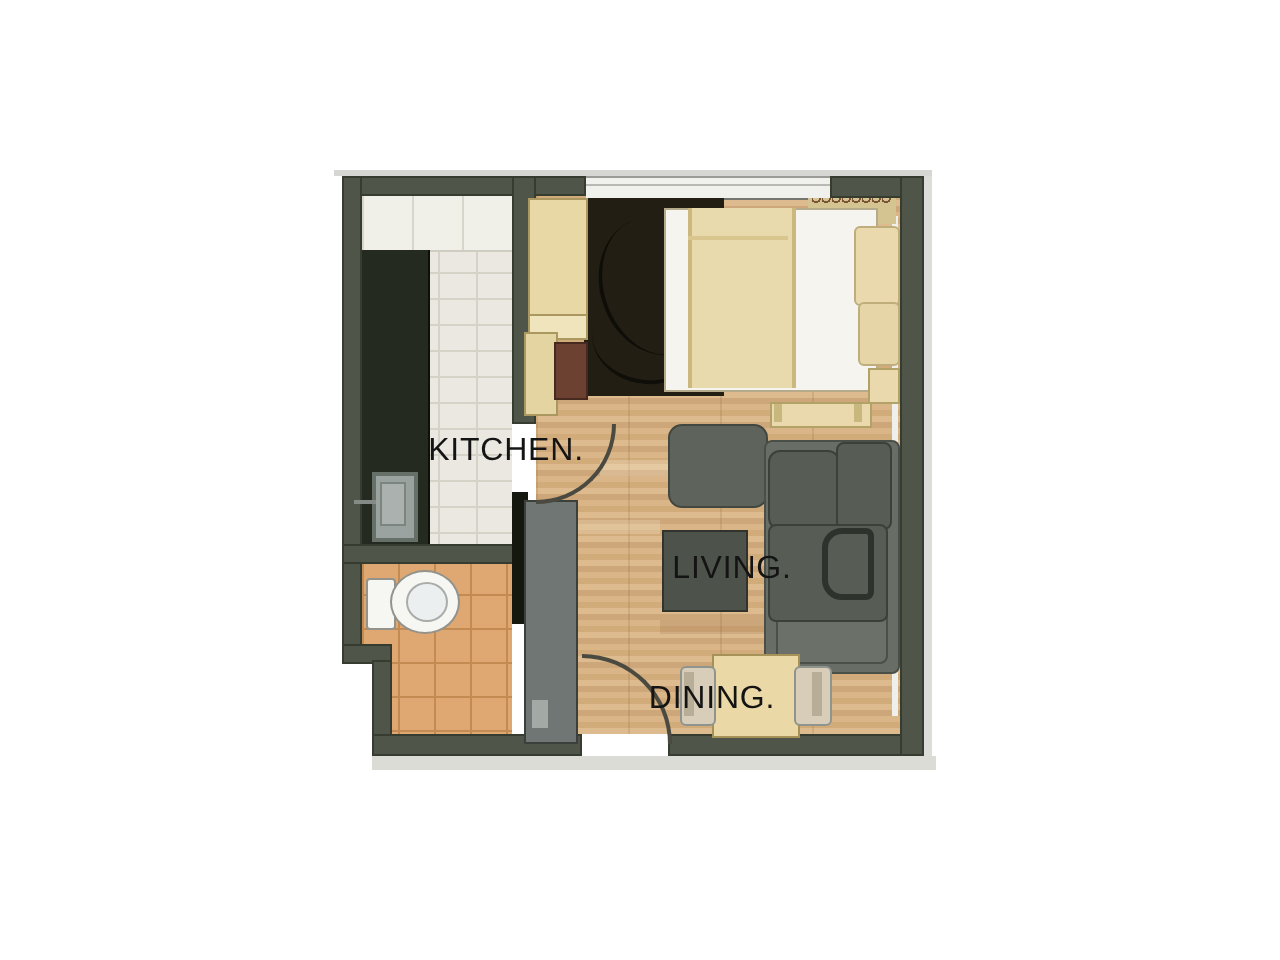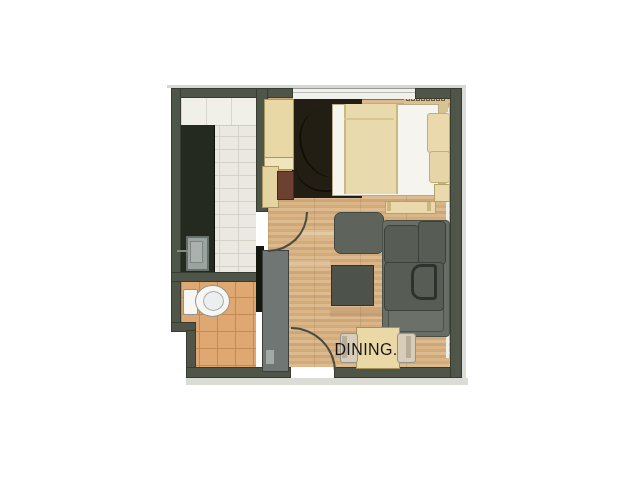--- a/index.html
+++ b/index.html
@@ -121,15 +121,17 @@
 
   <div class="abs" style="left:356px;top:327px;width:42px;height:40px;background:#ead9a6;border:1px solid #a69259;"></div>
   <div class="abs" style="left:340px;top:333px;width:16px;height:28px;background:#d7cdb8;border:1px solid #8f948e;border-radius:3px;"></div>
   <div class="abs" style="left:342px;top:336px;width:5px;height:22px;background:#b8ae98;"></div>
   <div class="abs" style="left:397px;top:333px;width:17px;height:28px;background:#d7cdb8;border:1px solid #8f948e;border-radius:3px;"></div>
   <div class="abs" style="left:406px;top:336px;width:5px;height:22px;background:#b8ae98;"></div>
 
   <div class="abs arc" style="left:268px;top:212px;width:38px;height:38px;border-right:2px solid #4a4a40;border-bottom:2px solid #4a4a40;border-bottom-right-radius:100%;"></div>
   <div class="abs arc" style="left:291px;top:327px;width:43px;height:43px;border-top:2px solid #4a4a40;border-right:2px solid #4a4a40;border-top-right-radius:100%;"></div>
 
-  <div class="room-label" style="left:316px;top:342px;width:100px;">DINING.</div>
+  <div class="room-label" style="left:203px;top:218px;width:100px;">KITCHEN.</div>
+  <div class="room-label" style="left:316px;top:277px;width:100px;">LIVING.</div>
+  <div class="room-label" style="left:306px;top:342px;width:100px;">DINING.</div>
 
 </div>
 
 </body></html>

